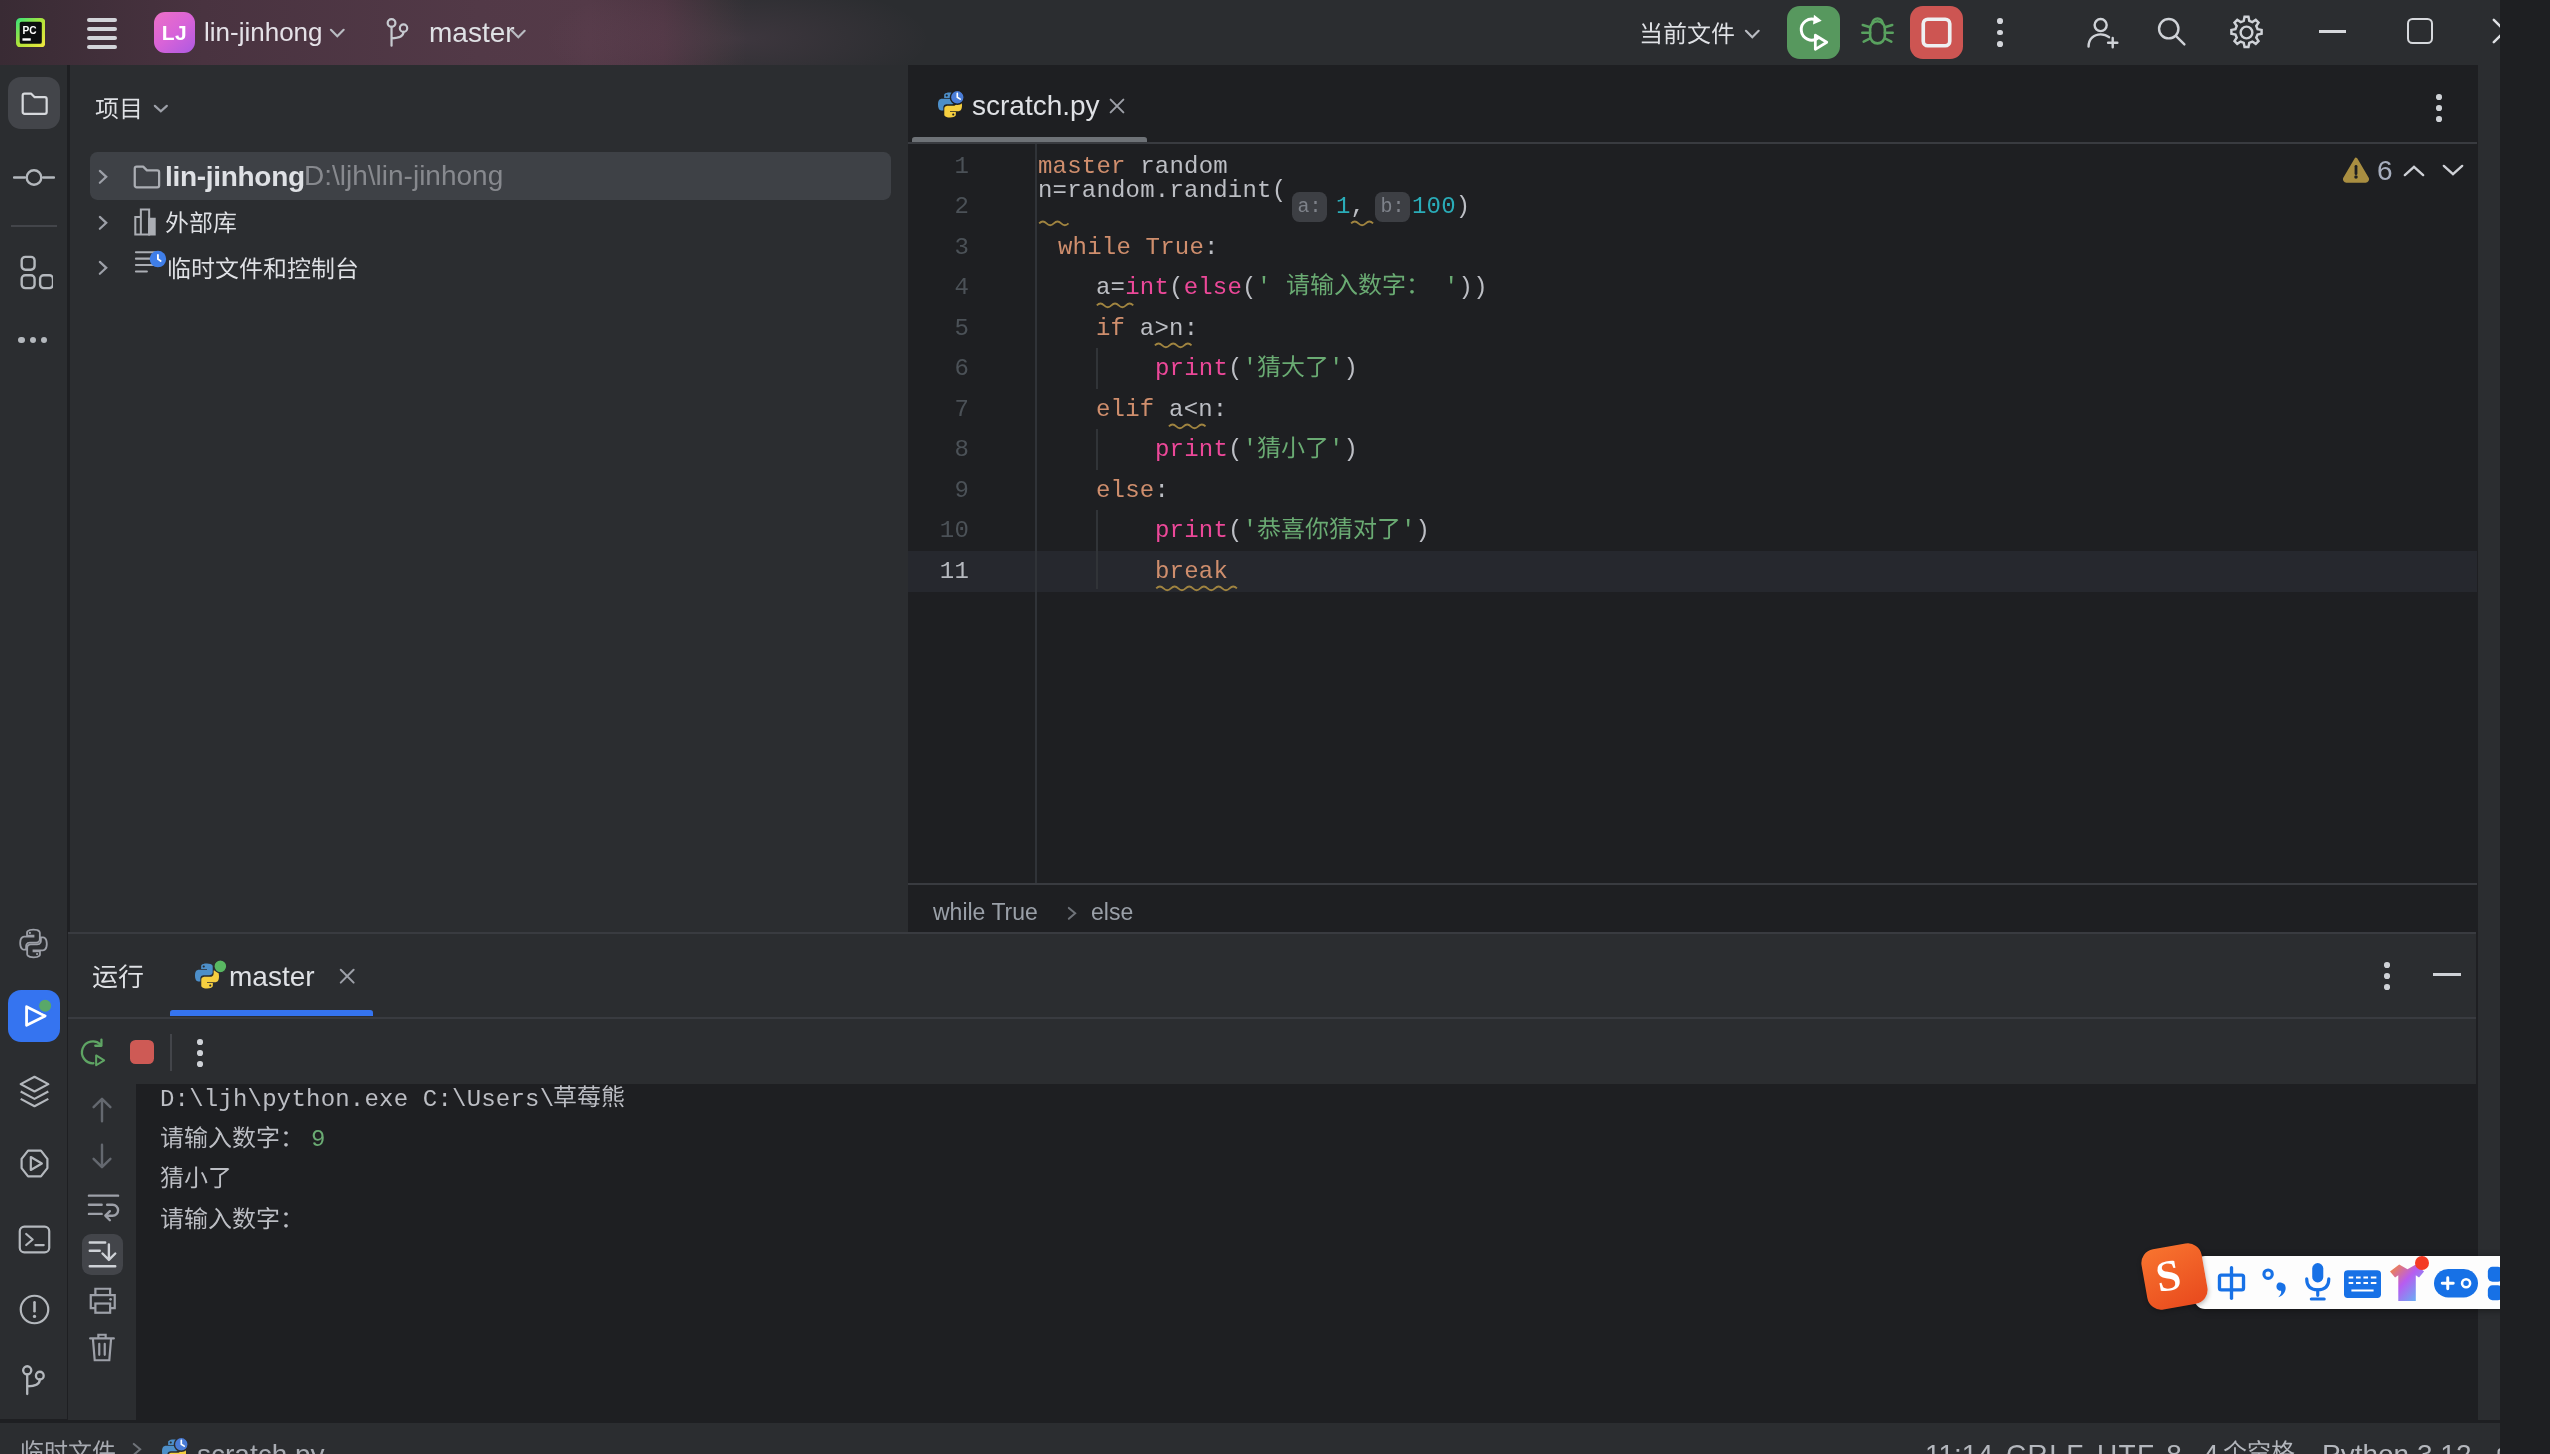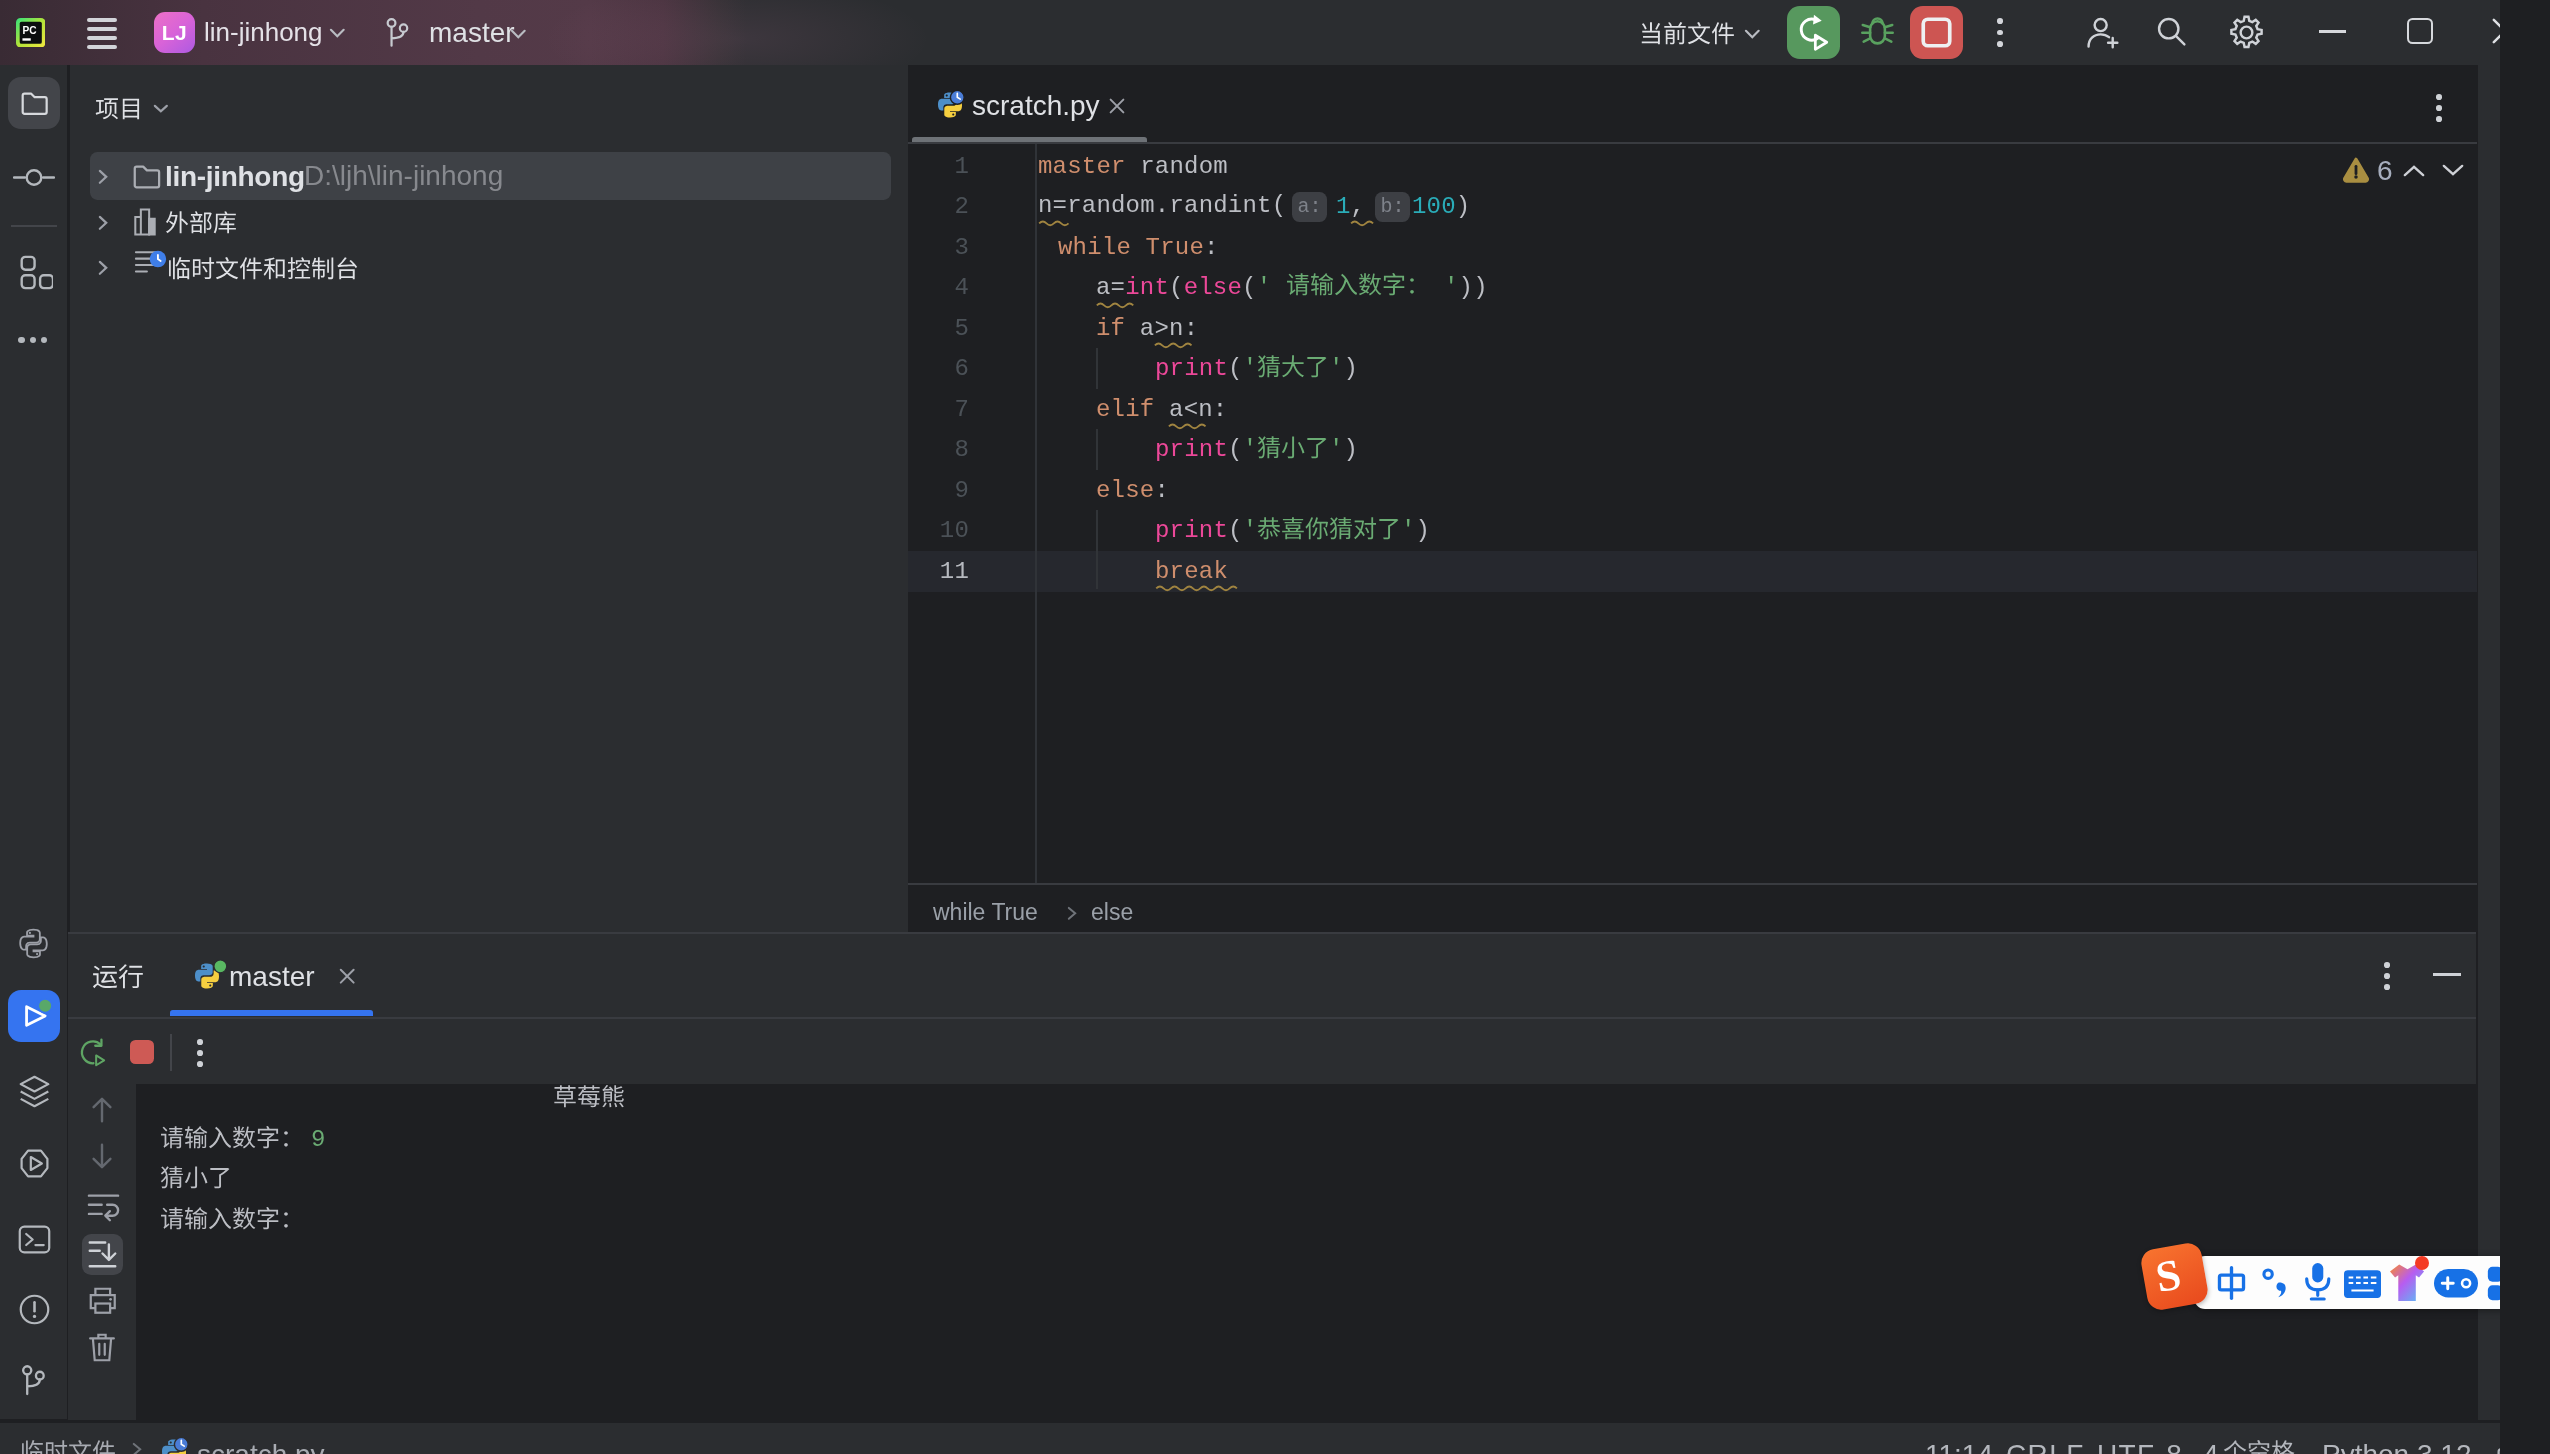--- a/index.html
+++ b/index.html
@@ -305,21 +305,21 @@
     <div class="gut" style="top:389px;color:#4b5157">7</div>
     <div class="gut" style="top:429px;color:#4b5157">8</div>
     <div class="gut" style="top:470px;color:#4b5157">9</div>
     <div class="gut" style="top:510px;color:#4b5157">10</div>
     <div class="gut" style="top:551px;color:#b6b9bf">11</div>
     <div class="abs" style="left:1035px;top:144px;width:1.8px;height:739px;background:#303338"></div>
     <div class="abs" style="left:1096px;top:348px;width:1.8px;height:41px;background:#313438"></div>
     <div class="abs" style="left:1096px;top:429px;width:1.8px;height:41px;background:#313438"></div>
     <div class="abs" style="left:1096px;top:510px;width:1.8px;height:79px;background:#313438"></div>
     <div class="code" style="left:1038px;top:146px"><span class="kw">master</span> random</div>
-    <div class="code" style="left:1038px;top:185px">n=random.randint(</div>
+    <div class="code" style="left:1038px;top:170px">n=random.randint(</div>
     <div class="abs" style="left:1292px;top:192px;width:35px;height:29.5px;border-radius:7.4px;background:#3d3f44;color:#7e828a;font-family:'Liberation Mono',monospace;font-size:20px;line-height:29.5px;text-align:center">a:</div>
     <div class="code" style="left:1336px;top:186px"><span class="num">1</span>,</div>
     <div class="abs" style="left:1375px;top:192px;width:35px;height:29.5px;border-radius:7.4px;background:#3d3f44;color:#7e828a;font-family:'Liberation Mono',monospace;font-size:20px;line-height:29.5px;text-align:center">b:</div>
     <div class="code" style="left:1412px;top:186px"><span class="num">100</span>)</div>
     <div class="code" style="left:1058px;top:227px"><span class="kw">while True</span>:</div>
     <div class="code" style="left:1096px;top:267px">a=<span class="fn">int</span>(<span class="fn">else</span>(<span class="str">'</span></div>
     <svg style="position:absolute;left:1286px;top:273px;overflow:visible" width="144" height="24" viewBox="0 0 6000 1000">
       <g fill="#6aab73" transform="translate(0,850) scale(1,-1)">
         <use href="#g8BF7" x="0"></use>
         <use href="#g8F93" x="1000"></use>
@@ -461,20 +461,21 @@
         <rect x="8" y="19" width="16" height="10"></rect>
       </g>
 <circle cx="24.5" cy="14.5" r="1.5" fill="#9da0a8"></circle>
     </svg>
     <svg class="abs" style="left:88px;top:1332px" width="28" height="31" viewBox="0 0 30 34">
 <g fill="none" stroke="#9da0a8" stroke-width="2.4" stroke-linecap="round">
         <path d="M2 7h26M11 7V3h8v4M5 7l2 24h16l2-24"></path>
 <path d="M12 13v12M18 13v12"></path>
       </g>
     </svg>
+    <div class="code" style="left:160px;top:1079px">D:\ljh\python.exe C:\Users\</div>
     <svg style="position:absolute;left:553px;top:1085px;overflow:visible" width="72" height="24" viewBox="0 0 3000 1000">
       <g fill="#bcbec4" transform="translate(0,850) scale(1,-1)">
         <use href="#g8349" x="0"></use>
         <use href="#g8393" x="1000"></use>
         <use href="#g718A" x="2000"></use>
       </g>
     </svg>
     <svg style="position:absolute;left:160px;top:1126px;overflow:visible" width="144" height="24" viewBox="0 0 6000 1000">
       <g fill="#bcbec4" transform="translate(0,850) scale(1,-1)">
         <use href="#g8BF7" x="0"></use>

